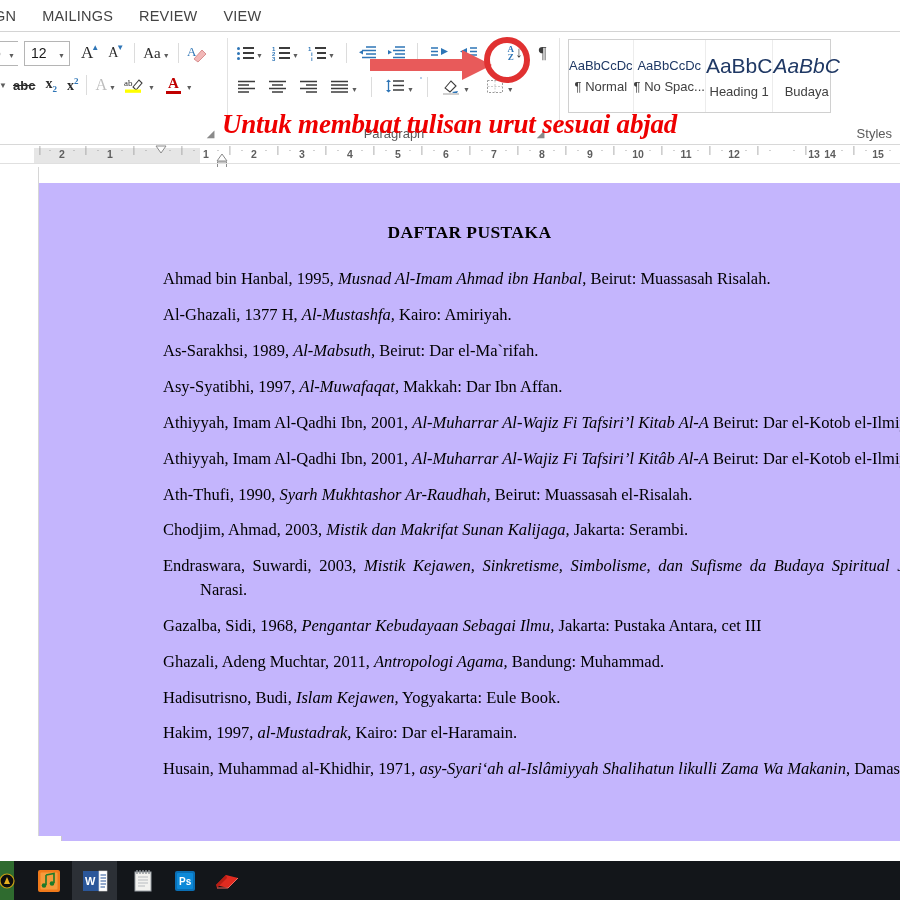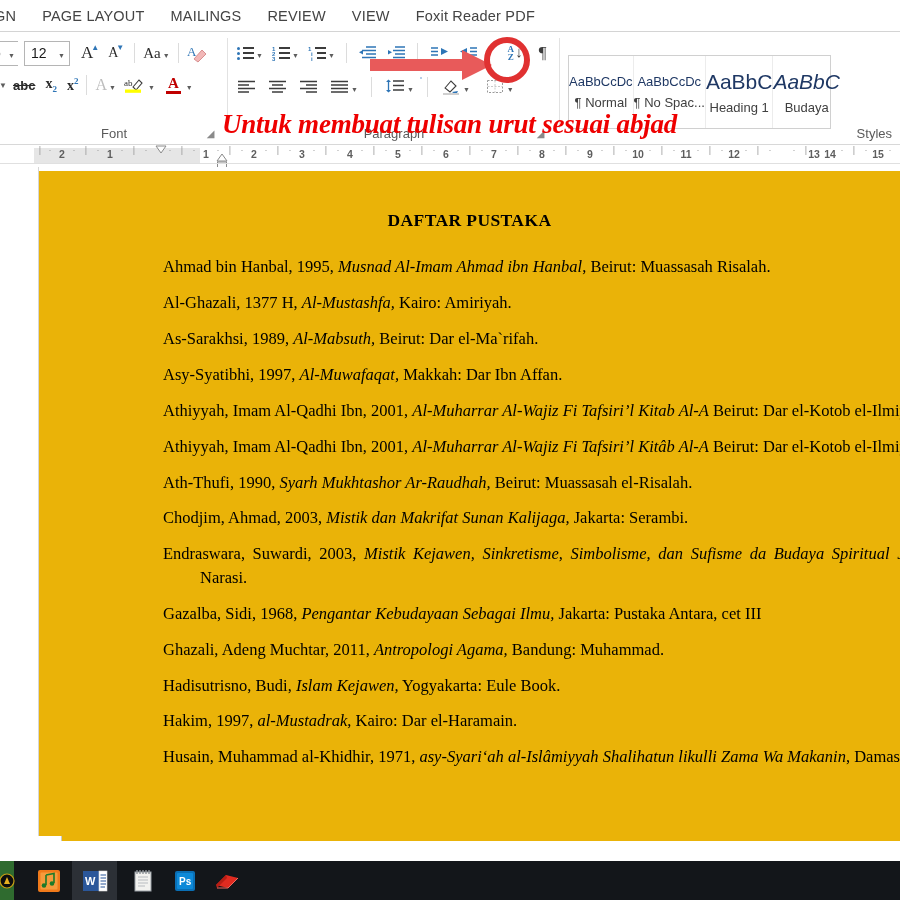--- a/index.html
+++ b/index.html
@@ -171,22 +171,22 @@
   
   .doc-area {
     position: absolute; top: 167px; left: 0; width: 900px; height: 674px;
     background: #ffffff; overflow: hidden;
   }
   .page-left-edge {
     position: absolute; top: 0; left: 38px; width: 1px; height: 674px;
     background: #d6d6d6;
   }
   .page {
-    position: absolute; top: 4px; left: 39px; width: 861px; height: 674px;
-    background: #eab308;
+    position: absolute; top: 16px; left: 39px; width: 861px; height: 674px;
+    background: #c4b5fd;
   }
   .doc-title {
     text-align: center; font-family: "Liberation Serif", serif;
     font-weight: bold; font-size: 17.5px; color: #000;
     letter-spacing: .4px; margin-top: 39px;
   }
   .refs {
     margin-top: 24px; padding-left: 124px; padding-right: 0;
     font-family: "Liberation Serif", serif; font-size: 16.5px; color: #000;
   }
@@ -225,25 +225,23 @@
   }
   .tb-cell.active { background: #2c3036; }
 </style>
 </head>
 <body>
 
 <div id="app">
 
   <div class="ribbon-tabs">
     <div class="rtab first">GN</div>
-    <div class="rtab">PAGE LAYOUT</div>
     <div class="rtab">MAILINGS</div>
     <div class="rtab">REVIEW</div>
     <div class="rtab">VIEW</div>
-    <div class="rtab">Foxit Reader PDF</div>
   </div>
 
   <div class="ribbon-body">
 
     <div class="grp" style="left:0; width:228px;">
 
       <div class="row" style="top:8px; left:0;">
         <div class="fontname-box">
           <span>o</span>
           <span class="caret">▼</span>
@@ -309,21 +307,20 @@
         </div>
         <span class="caret">▼</span>
 
         <div class="ctl" style="margin-left:8px;flex-direction:column;">
           <span class="a-red" style="line-height:13px;">A</span>
           <span class="underline-bar" style="background:#c00000;"></span>
         </div>
         <span class="caret">▼</span>
       </div>
 
-      <div class="grp-label">Font</div>
       <div class="dialog-launcher" style="right:12px;">◢</div>
       <div class="grp-sep" style="right:0;"></div>
     </div>
 
     <div class="grp" style="left:228px; width:332px;">
 
       <div class="row" style="top:8px; left:6px;">
         <div class="ctl">
           <span class="listicon">
             <i style="top:1px"></i>
@@ -456,21 +453,21 @@
           <span class="caret">▼</span>
         </div>
       </div>
 
       <div class="grp-label">Paragraph</div>
       <div class="dialog-launcher" style="right:14px;">◢</div>
       <div class="grp-sep" style="right:0;"></div>
     </div>
 
     <div class="grp" style="left:560px; width:340px;">
-      <div class="styles-gallery" style="left:8px; top:7px; width:263px; height:74px; position:absolute;margin-top:16px;">
+      <div class="styles-gallery" style="left:8px; top:7px; width:263px; height:74px; position:absolute;">
         <div class="style-item">
           <span class="style-preview" style="font-size:13px;">AaBbCcDc</span>
           <span class="style-name">¶ Normal</span>
         </div>
         <div class="style-item">
           <span class="style-preview" style="font-size:13px;">AaBbCcDc</span>
           <span class="style-name">¶ No Spac...</span>
         </div>
         <div class="style-item">
           <span class="style-preview" style="font-size:21px;">AaBbC</span>

